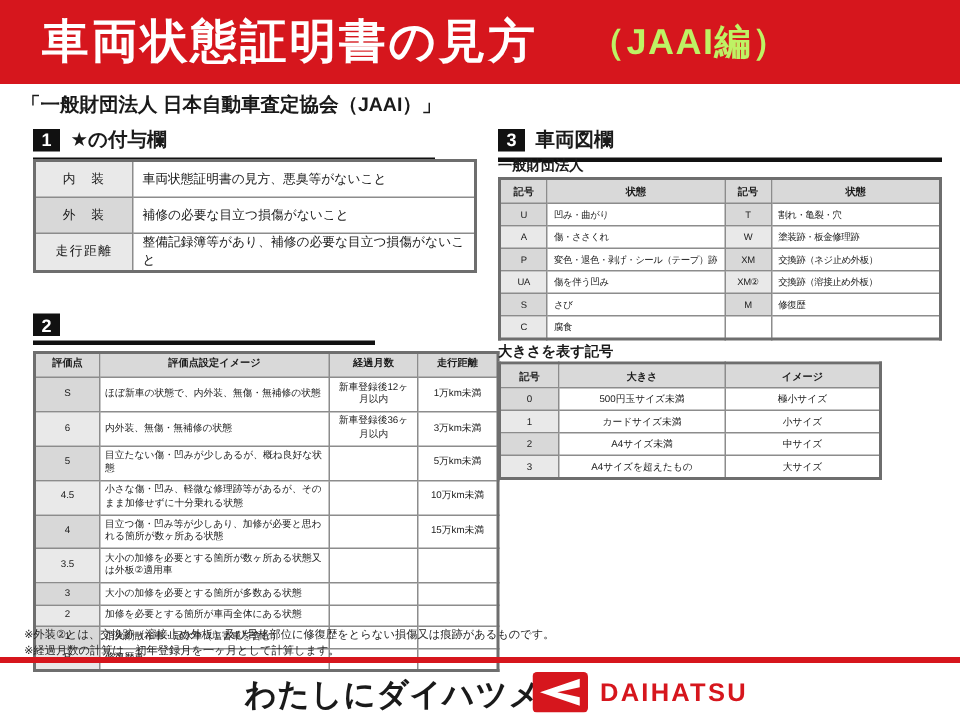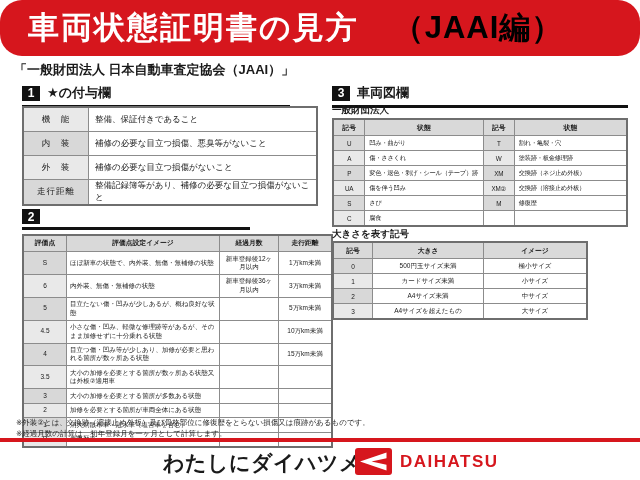--- a/index.html
+++ b/index.html
@@ -5,28 +5,28 @@
   html,body{margin:0;padding:0;}
   body{
     width:640px;height:480px;position:relative;overflow:hidden;
     background:#ffffff;
     font-family:"Liberation Sans","DejaVu Sans",sans-serif;
     color:#1a1a1a;
   }
   
   .banner{
     position:absolute;left:0;top:0;width:640px;height:56px;
-    background:#d6161d;display:flex;align-items:center;border-radius:22px;
+    background:#d6161d;display:flex;align-items:center;
   }
   .banner .ttl{
     color:#fff;font-weight:bold;font-size:31px;letter-spacing:2px;
     margin-left:28px;white-space:nowrap;
   }
   .banner .ed{
-    color:#000000;font-weight:bold;font-size:31px;letter-spacing:1px;
+    color:#bef264;font-weight:bold;font-size:24px;letter-spacing:1px;
     margin-left:34px;white-space:nowrap;
   }
   
   .subtitle{position:absolute;left:14px;top:61px;font-size:13px;font-weight:bold;white-space:nowrap;}
   
   .sec-head{
     position:absolute;display:flex;align-items:center;gap:7px;
     border-bottom:3px solid #111;padding-bottom:3px;
   }
   .numbox{
@@ -93,26 +93,22 @@
 <div class="subtitle">「一般財団法人 日本自動車査定協会（JAAI）」</div>
 
 <div class="sec-head" style="left:22px;top:84px;width:268px;">
   <span class="numbox">1</span>
   <span class="sec-title">★の付与欄</span>
 </div>
 
 <table class="t1">
   <tbody>
     <tr>
-      <td class="lblcell">機　能</td>
-      <td class="desc">整備、保証付きであること</td>
-    </tr>
-    <tr>
       <td class="lblcell">内　装</td>
-      <td class="desc">補修の必要な目立つ損傷、悪臭等がないこと</td>
+      <td class="desc">車両状態証明書の見方、悪臭等がないこと</td>
     </tr>
     <tr>
       <td class="lblcell">外　装</td>
       <td class="desc">補修の必要な目立つ損傷がないこと</td>
     </tr>
     <tr>
       <td class="lblcell">走行距離</td>
       <td class="desc">整備記録簿等があり、補修の必要な目立つ損傷がないこと</td>
     </tr>
   </tbody>

